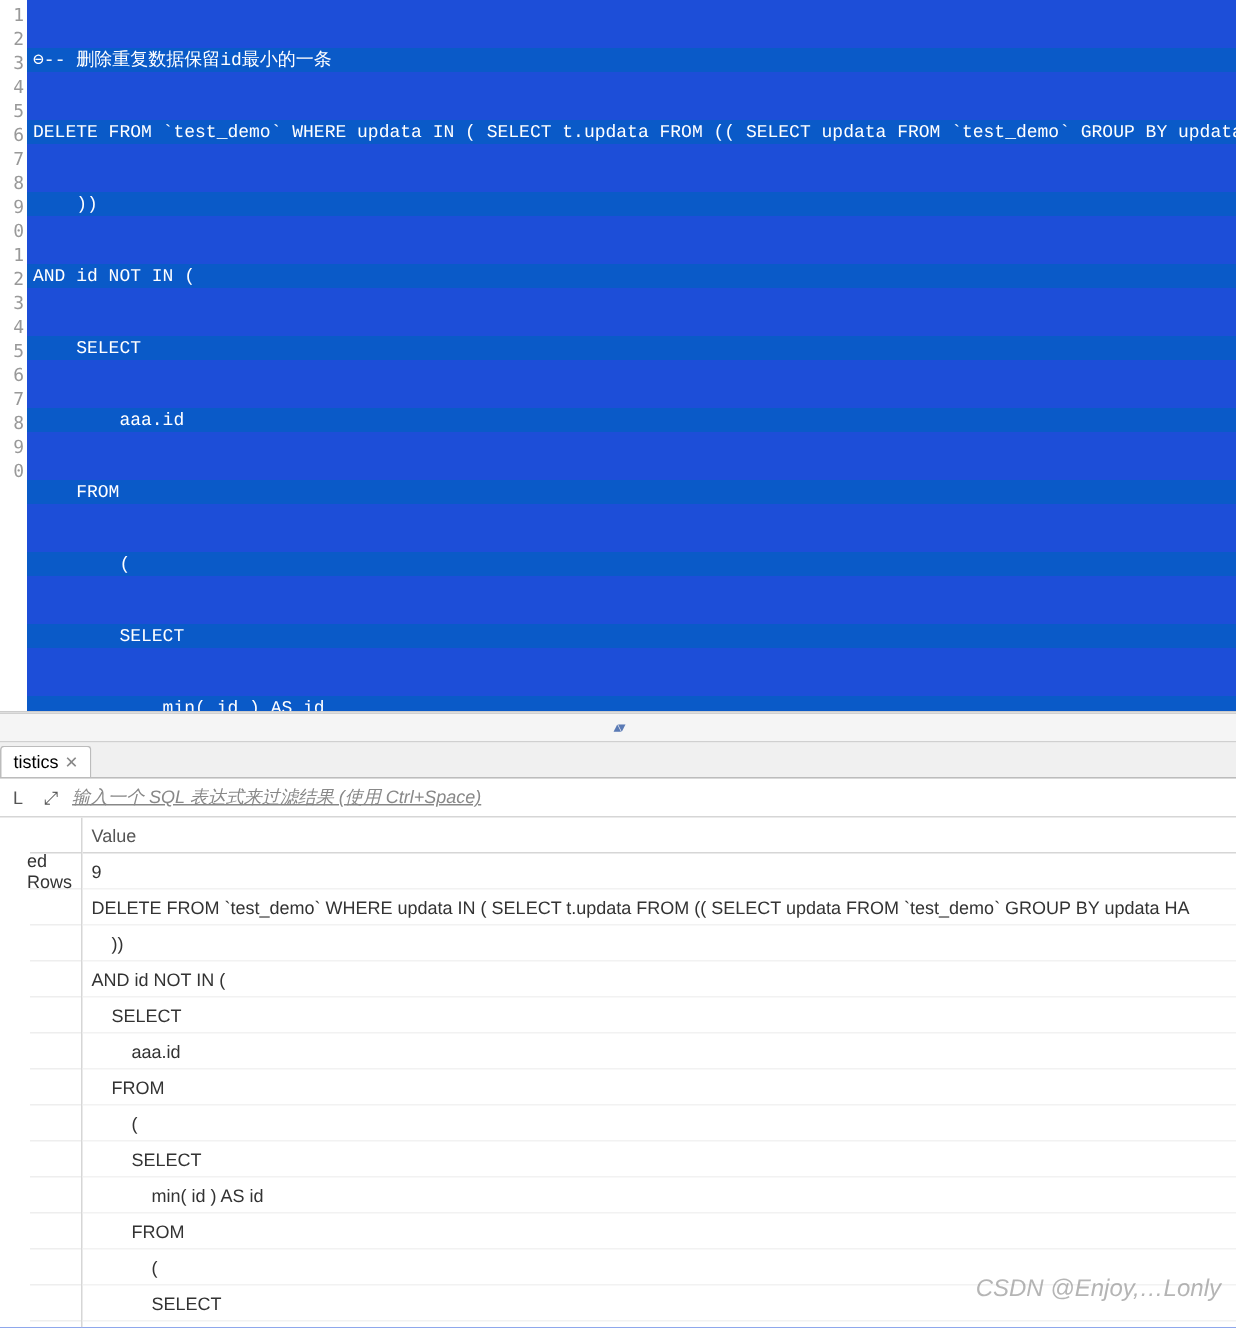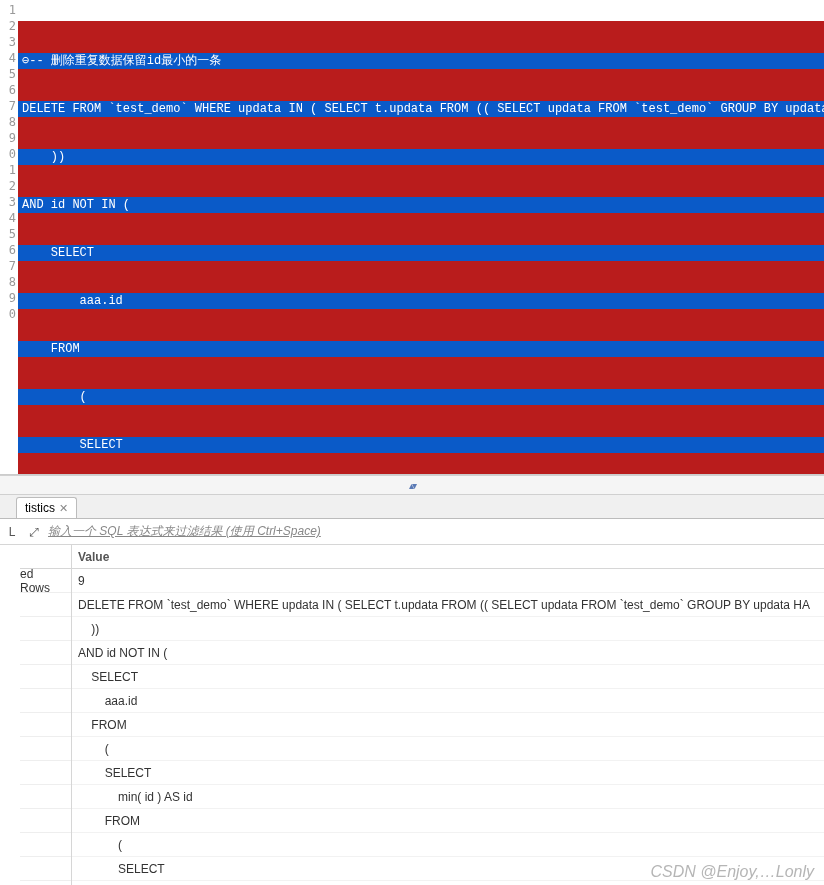--- a/index.html
+++ b/index.html
@@ -1,37 +1,37 @@
 <!DOCTYPE html>
 <html><head>
 <meta charset="utf-8">
 <style>
 * { box-sizing: border-box; margin: 0; padding: 0; }
 body { font-family: "Microsoft YaHei", Arial, sans-serif; font-size: 12px; background: #fff; width: 824px; height: 885px; overflow: hidden; position: relative; }
 .editor { height: 475px; background: #fff; display: flex; border-bottom: 1px solid #ccc; }
 .gutter { width: 18px; background: #fff; color: #999; text-align: right; font-family: Consolas, monospace; font-size: 12px; line-height: 16px; padding-top: 2px; user-select: none; }
 .gutter div { padding-right: 2px; }
-.code { flex: 1; background: #b91c1c; font-family: Consolas, "Courier New", monospace; font-size: 12px; line-height: 16px; white-space: pre; overflow: hidden; margin-top: 21px; }
+.code { flex: 1; background: #1d4ed8; font-family: Consolas, "Courier New", monospace; font-size: 12px; line-height: 16px; white-space: pre; overflow: hidden; }
 .code-line { min-height: 16px; padding-left: 4px; }
 .code-line.sel { background: #0a5ac8; color: #fff; }
 .divider-row { height: 20px; background: #f5f5f5; border-top: 1px solid #d0d0d0; border-bottom: 1px solid #d0d0d0; display: flex; align-items: center; justify-content: center; }
 .chev { color: #5a7ab5; font-size: 10px; letter-spacing: -2px; }
 .tabbar { height: 24px; display: flex; align-items: flex-end; border-bottom: 1px solid #bcbcbc; background: #f0f0f0; }
-.tab { border: 1px solid #bcbcbc; border-bottom: none; background: #fff; padding: 3px 8px; font-size: 12px; border-radius: 3px 3px 0 0; margin-left: 16px; display: flex; align-items: center; gap: 4px; }
+.tab { border: 1px solid #bcbcbc; border-bottom: none; background: #fff; padding: 3px 8px; font-size: 12px; border-radius: 3px 3px 0 0; margin-left: 0; display: flex; align-items: center; gap: 4px; }
 .tab .close { color: #888; font-size: 11px; }
 .filterbar { height: 26px; display: flex; align-items: center; border-bottom: 1px solid #d6d6d6; padding: 0 4px; gap: 6px; color: #888; font-style: italic; }
 .icon-btn { width: 16px; height: 16px; display: inline-flex; align-items: center; justify-content: center; color: #555; font-style: normal; }
 .filter-input { flex: 1; color: #888; font-style: italic; text-decoration: underline; }
 .results { display: flex; height: 340px; overflow: hidden; }
-.res-left { width: 72px; border-right: 1px solid #d6d6d6; padding-left: 20px; }
+.res-left { width: 55px; border-right: 1px solid #d6d6d6; padding-left: 20px; }
 .res-right { flex: 1; overflow: hidden; }
-.res-header { height: 24px; border-bottom: 1px solid #d6d6d6; display: flex; align-items: center; padding: 0 6px; color: #555; font-weight: bold; }
+.res-header { height: 24px; border-bottom: 1px solid #d6d6d6; display: flex; align-items: center; padding: 0 6px; color: #555; font-weight: normal; }
 .res-cell-left { height: 24px; border-bottom: 1px solid #eee; display: flex; align-items: center; justify-content: flex-end; padding-right: 6px; color: #333; }
 .res-row { min-height: 24px; border-bottom: 1px solid #f2f2f2; display: flex; align-items: center; padding: 3px 6px; color: #333; font-family: Arial, sans-serif; font-size: 12px; white-space: pre; }
-.watermark { position: absolute; bottom: 4px; right: 10px; color: rgba(120,120,120,0.55); font-size: 16px; font-family: Arial; font-style: italic; pointer-events: none; }
+.watermark { position: absolute; bottom: 16px; right: 10px; color: rgba(120,120,120,0.55); font-size: 16px; font-family: Arial; font-style: italic; pointer-events: none; }
 </style>
 </head>
 <body>
 
 <div class="editor">
   <div class="gutter">
     <div>1</div>
     <div>2</div>
     <div>3</div>
     <div>4</div>

